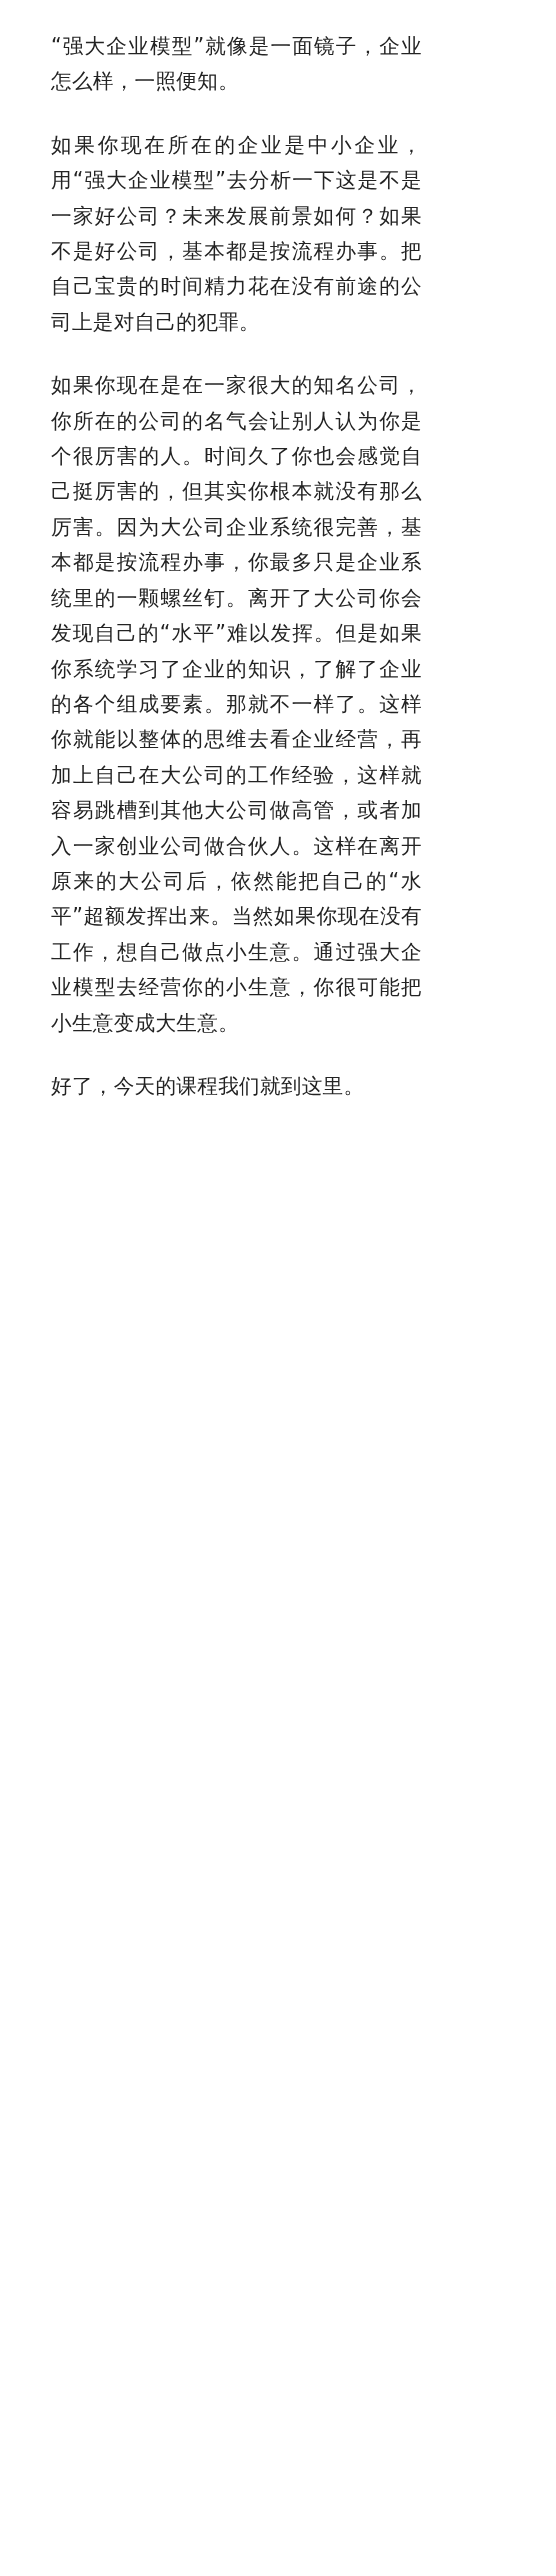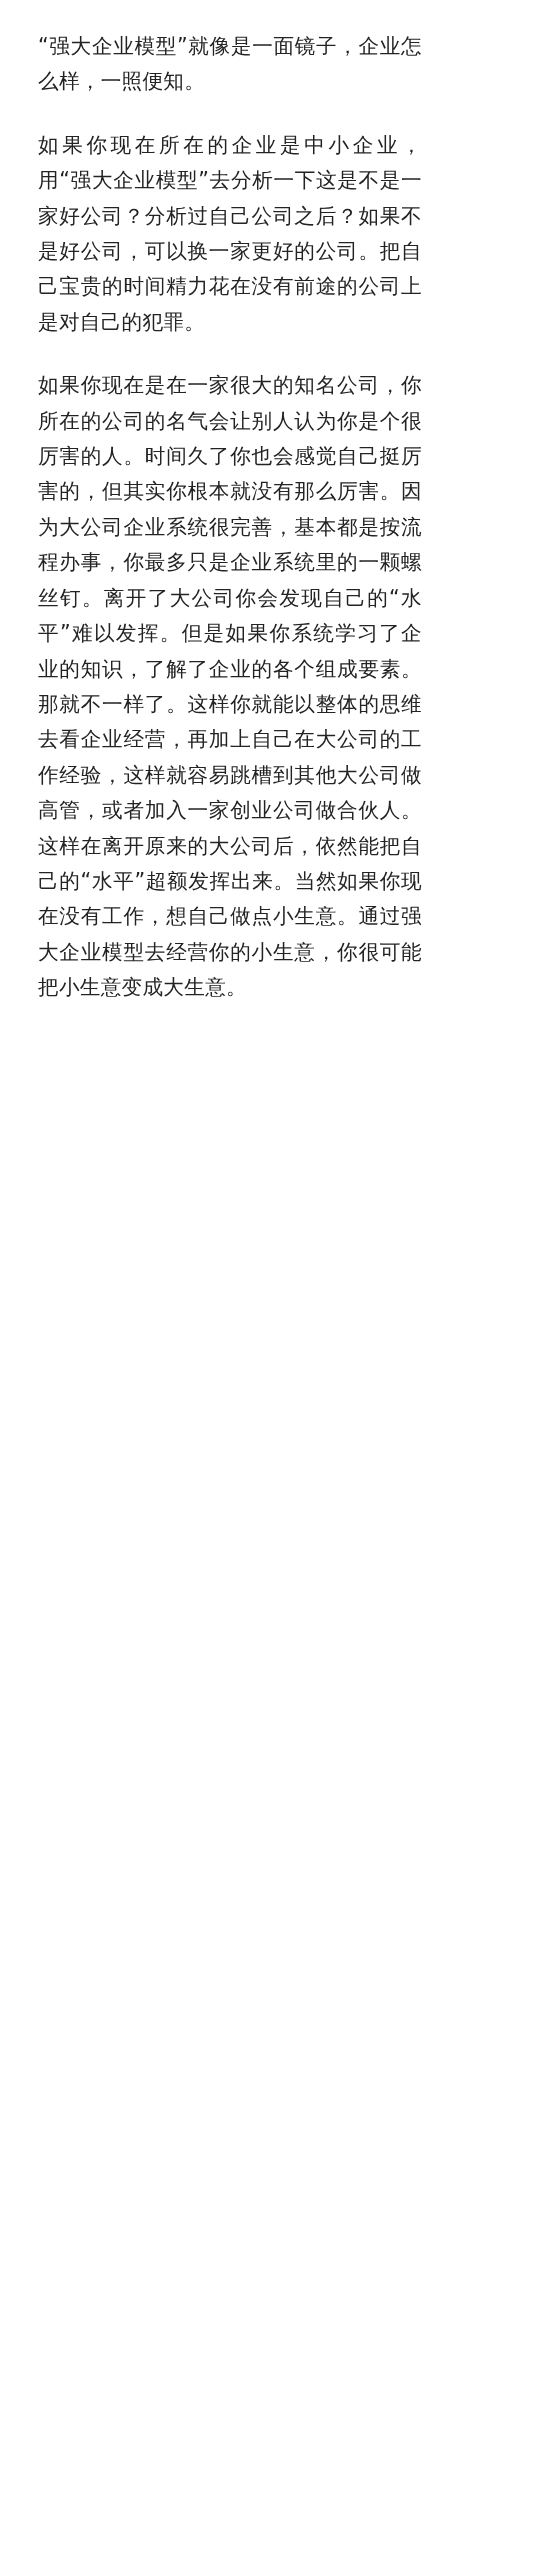--- a/index.html
+++ b/index.html
@@ -10,21 +10,21 @@
   body {
     width: 556px;
     min-height: 2882px;
     font-family: "DejaVu Sans", "Liberation Sans", sans-serif;
     color: #222222;
     -webkit-font-smoothing: antialiased;
   }
   .page {
     width: 455px;
     box-sizing: border-box;
-    padding: 29px 33px 31px 38px;
+    padding: 29px 33px 31px 51px;
     background: #ffffff;
   }
   .para {
     font-size: 20.6px;
     line-height: 1.72;
     letter-spacing: 0.3px;
     text-align: justify;
     text-justify: inter-ideograph;
     margin: 0 0 28px 0;
     color: #232323;
@@ -32,16 +32,17 @@
   }
   .para:last-child {
     margin-bottom: 0;
   }
 </style>
 </head>
 <body>
 
 <div class="page">
   <p class="para">“强大企业模型”就像是一面镜子，企业怎么样，一照便知。</p>
-  <p class="para">如果你现在所在的企业是中小企业，用“强大企业模型”去分析一下这是不是一家好公司？分析过自己公司之后？如果不是好公司，可以换一家更好的公司。把自己宝贵的时间精力花在没有前途的公司上是对自己的犯罪。</p>
+  <p class="para">如果你现在所在的企业是中小企业，用“强大企业模型”去分析一下这是不是一家好公司？未来发展前景如何？如果不是好公司，基本都是按流程办事。把自己宝贵的时间精力花在没有前途的公司上是对自己的犯罪。</p>
   <p class="para">如果你现在是在一家很大的知名公司，你所在的公司的名气会让别人认为你是个很厉害的人。时间久了你也会感觉自己挺厉害的，但其实你根本就没有那么厉害。因为大公司企业系统很完善，基本都是按流程办事，你最多只是企业系统里的一颗螺丝钉。离开了大公司你会发现自己的“水平”难以发挥。但是如果你系统学习了企业的知识，了解了企业的各个组成要素。那就不一样了。这样你就能以整体的思维去看企业经营，再加上自己在大公司的工作经验，这样就容易跳槽到其他大公司做高管，或者加入一家创业公司做合伙人。这样在离开原来的大公司后，依然能把自己的“水平”超额发挥出来。当然如果你现在没有工作，想自己做点小生意。通过强大企业模型去经营你的小生意，你很可能把小生意变成大生意。</p>
+  <p class="para">好了，今天的课程我们就到这里。</p>
 </div>
 
 
 </body></html>

